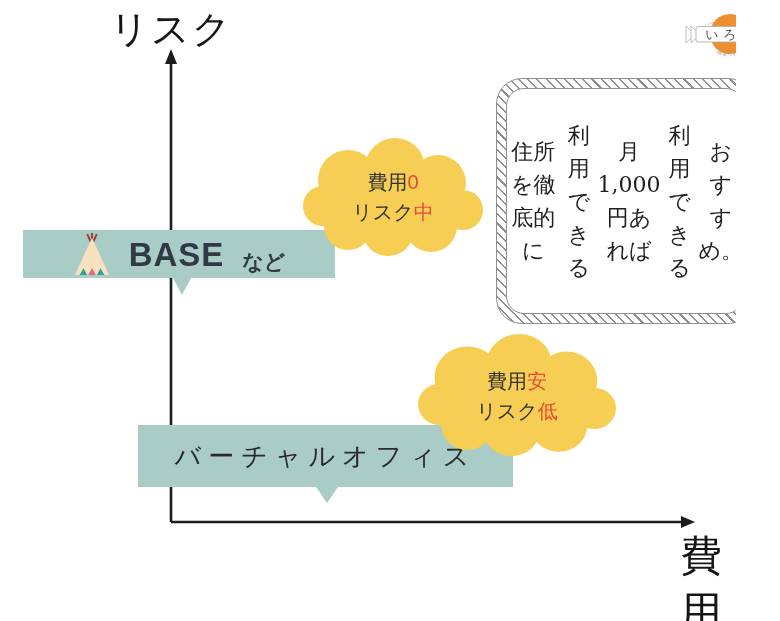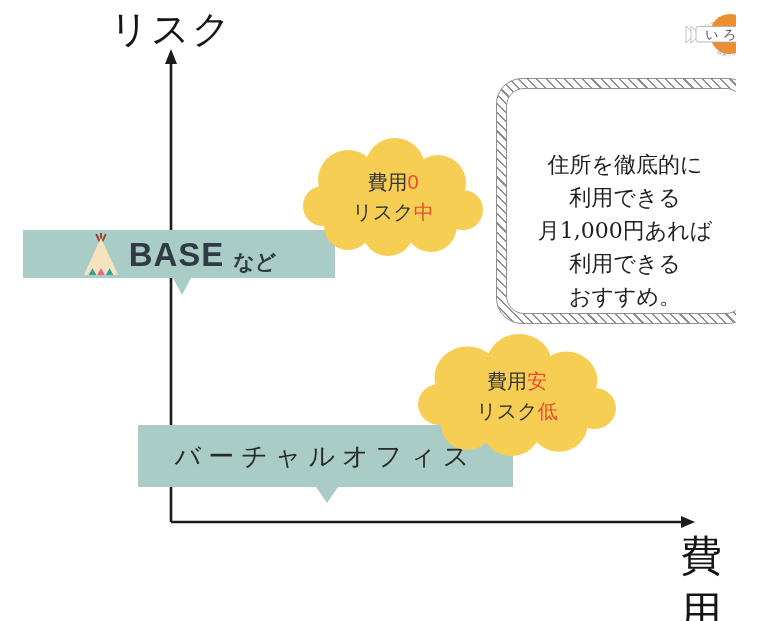--- a/index.html
+++ b/index.html
@@ -8,21 +8,21 @@
     overflow:hidden; font-family:"Liberation Sans", sans-serif;
   }
   .abs{position:absolute;}
   
   .axes-svg{left:0;top:0;z-index:1;}
   .axis-label{color:#151515; z-index:2; letter-spacing:2px;}
   .y-axis-label{left:110px; top:4px;  font-size:38px;}
   .x-axis-label{left:680px; top:528px; font-size:42px;}
   
   .bar{background:#a9ccc6; z-index:2; display:flex; align-items:center; justify-content:center;}
-  .bar-base{left:23px; top:230px; width:312px; height:48px; gap:9px;}
+  .bar-base{left:23px; top:230px; width:312px; height:48px; gap:18px;}
   .bar-vo  {left:138px; top:425px; width:375px; height:62px;}
   .bar-tail{position:absolute; width:0; height:0;}
   .tail-base{left:150px; top:48px;
     border-left:9px solid transparent; border-right:9px solid transparent;
     border-top:17px solid #a9ccc6;}
   .tail-vo{left:178px; top:62px;
     border-left:11px solid transparent; border-right:11px solid transparent;
     border-top:16px solid #a9ccc6;}
   .base-brand{font-size:33px; font-weight:700; color:#2f3a44; letter-spacing:1px; line-height:1;}
   .base-suffix{font-size:21px; font-weight:700; color:#2f3a44; align-self:flex-end; padding-bottom:6px; line-height:1;}
@@ -35,21 +35,21 @@
   .cloud-text-vo  {left:418px; top:366px; width:198px;}
   
   .note-outer{
     left:496px; top:78px; width:258px; height:246px; z-index:5; box-sizing:border-box;
     border:1px solid #8f8f8f; border-radius:26px; padding:9px;
     background:repeating-linear-gradient(45deg,#ffffff 0px,#ffffff 5px,#8f8f8f 5px,#8f8f8f 6.5px);
   }
   .note-inner{
     width:100%; height:100%; box-sizing:border-box; background:#ffffff;
     border:1px solid #8f8f8f; border-radius:18px;
-    display:flex; flex-direction:column; justify-content:flex-end; align-items:center;
+    display:flex; flex-direction:row; justify-content:center; align-items:center;
     font-family:"DejaVu Serif", serif; font-size:22px; line-height:33px; color:#1f1f1f;
     text-align:center;
   }
   
   .logo-svg{left:683px; top:8px; z-index:6;}
 </style>
 </head>
 <body>
 
 <div class="canvas">

